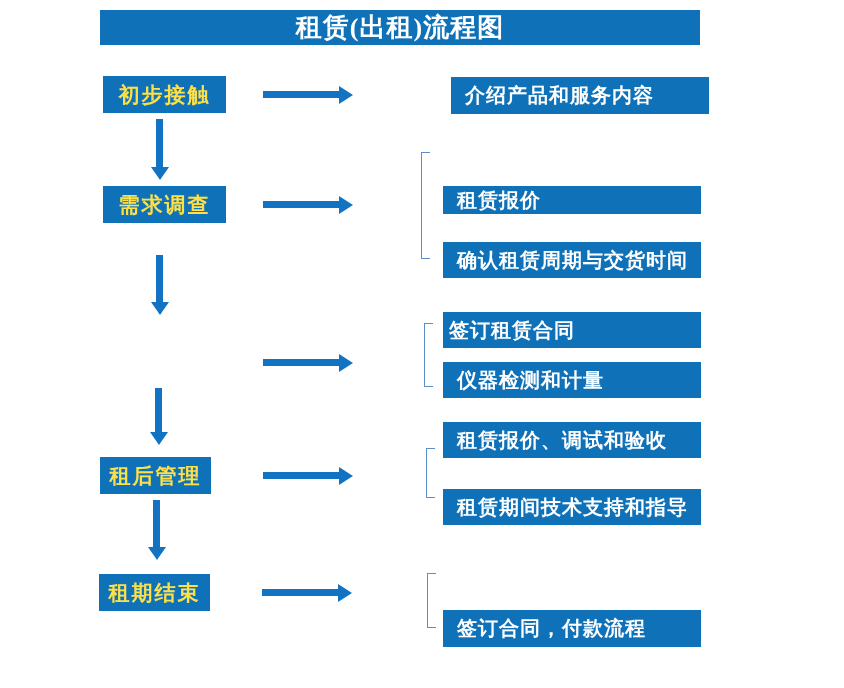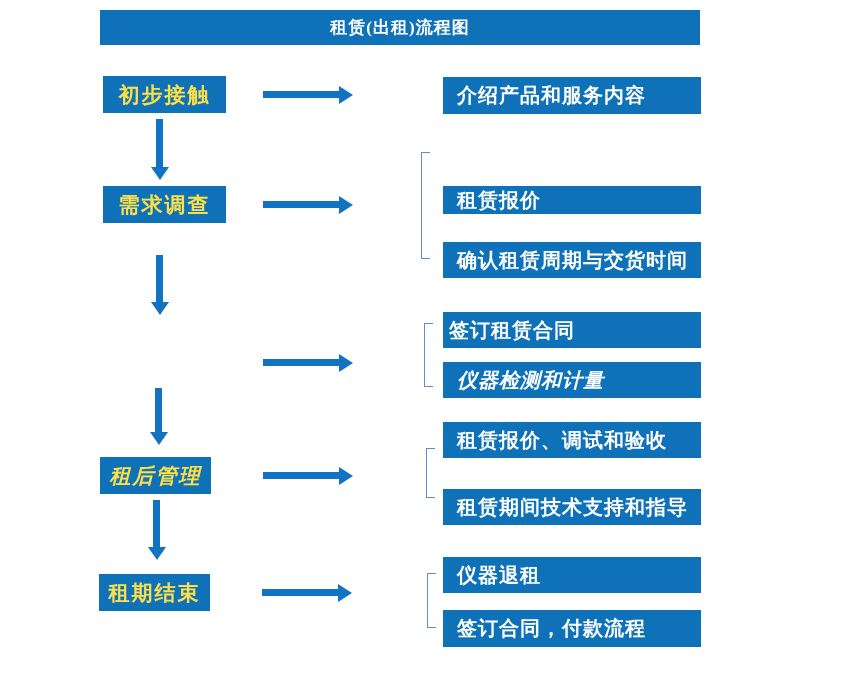--- a/index.html
+++ b/index.html
@@ -10,21 +10,21 @@
     background: #ffffff;
     font-family: "Liberation Serif", serif;
     overflow: hidden;
   }
   .titlebar {
     position: absolute;
     left: 100px; top: 10px;
     width: 600px; height: 35px;
     background: #0f72b9;
     color: #ffffff;
-    font-size: 17px;
+    font-size: 26px;
     font-weight: bold;
     text-align: center;
     line-height: 35px;
     letter-spacing: 1px;
   }
   .lbox {
     position: absolute;
     background: #0f72b9;
     color: #fde047;
     font-size: 21px;
@@ -93,42 +93,41 @@
 <body>
 
 <div class="stage">
 
   <div class="titlebar">
     <span>租赁(出租)流程图</span>
   </div>
 
   <div class="lbox" style="left:103px; top:76px;  width:123px; height:37px;">初步接触</div>
   <div class="lbox" style="left:103px; top:186px; width:123px; height:37px;">需求调查</div>
-  <div class="lbox" style="left:100px; top:457px; width:111px; height:37px;font-style:italic;">租后管理</div>
+  <div class="lbox" style="left:100px; top:457px; width:111px; height:37px;">租后管理</div>
   <div class="lbox" style="left:99px;  top:574px; width:111px; height:37px;">租期结束</div>
 
   <div class="varrow" style="left:156px; top:119px; height:48px;"></div>
   <div class="varrow" style="left:156px; top:255px; height:47px;"></div>
   <div class="varrow" style="left:155px; top:388px; height:44px;"></div>
   <div class="varrow" style="left:153px; top:500px; height:47px;"></div>
 
   <div class="harrow" style="left:263px; top:91px;  width:76px;"></div>
   <div class="harrow" style="left:263px; top:201px; width:76px;"></div>
   <div class="harrow" style="left:263px; top:359px; width:76px;"></div>
   <div class="harrow" style="left:263px; top:472px; width:76px;"></div>
   <div class="harrow" style="left:262px; top:589px; width:76px;"></div>
 
   <div class="bracket" style="left:421px; top:152px; height:107px;"></div>
   <div class="bracket" style="left:424px; top:323px; height:64px;"></div>
   <div class="bracket" style="left:426px; top:448px; height:50px;"></div>
   <div class="bracket" style="left:427px; top:573px; height:55px;"></div>
 
-  <div class="rbox" style="top:77px;  height:37px;">介绍产品和服务内容</div>
+  <div class="rbox" style="top:77px;  height:37px;margin-left:8px;">介绍产品和服务内容</div>
   <div class="rbox" style="top:186px; height:28px;">租赁报价</div>
   <div class="rbox" style="top:242px; height:36px;">确认租赁周期与交货时间</div>
   <div class="rbox" style="top:312px; height:36px;padding-left:6px;">签订租赁合同</div>
-  <div class="rbox" style="top:362px; height:36px;font-style:italic;">仪器检测和计量</div>
+  <div class="rbox" style="top:362px; height:36px;">仪器检测和计量</div>
   <div class="rbox" style="top:422px; height:36px;">租赁报价、调试和验收</div>
   <div class="rbox" style="top:489px; height:36px;">租赁期间技术支持和指导</div>
-  <div class="rbox" style="top:557px; height:36px;">仪器退租</div>
   <div class="rbox" style="top:610px; height:37px;">签订合同，付款流程</div>
 
 </div>
 
 </body></html>

